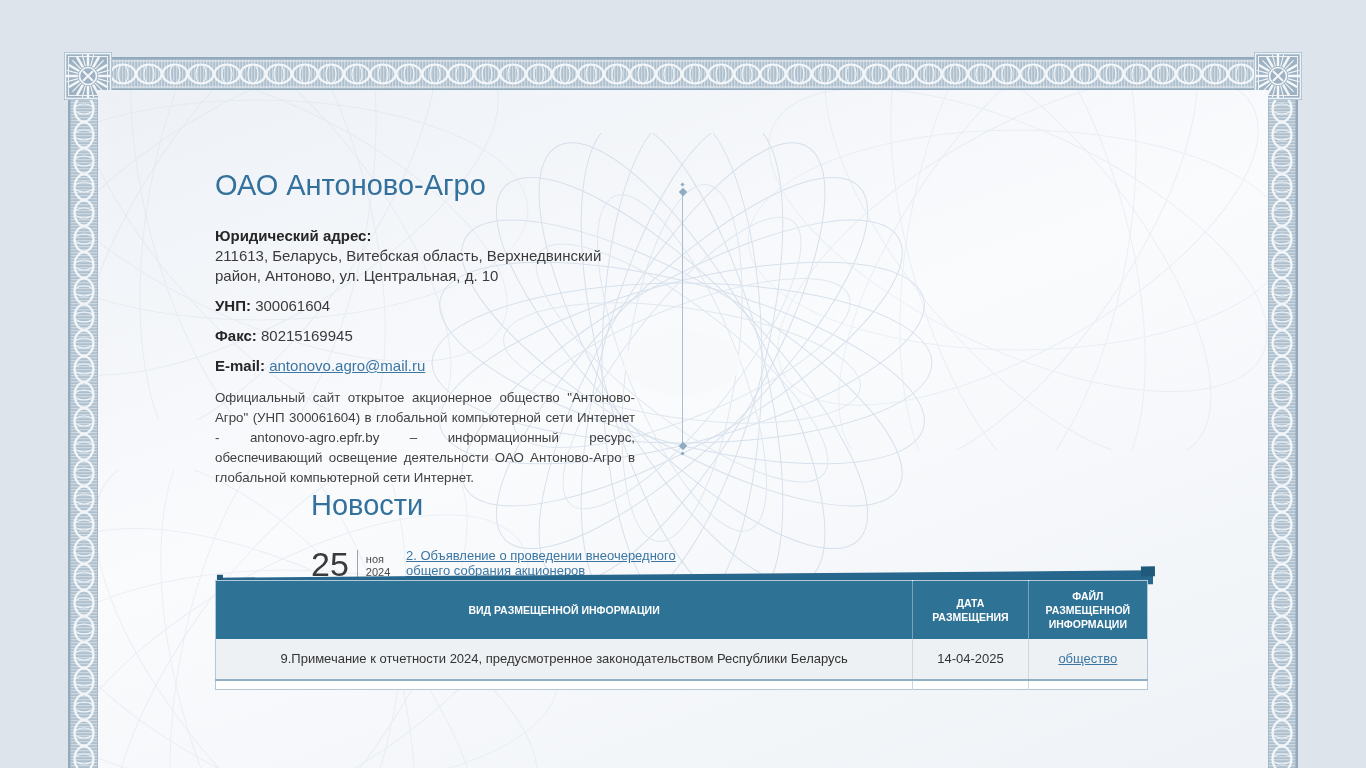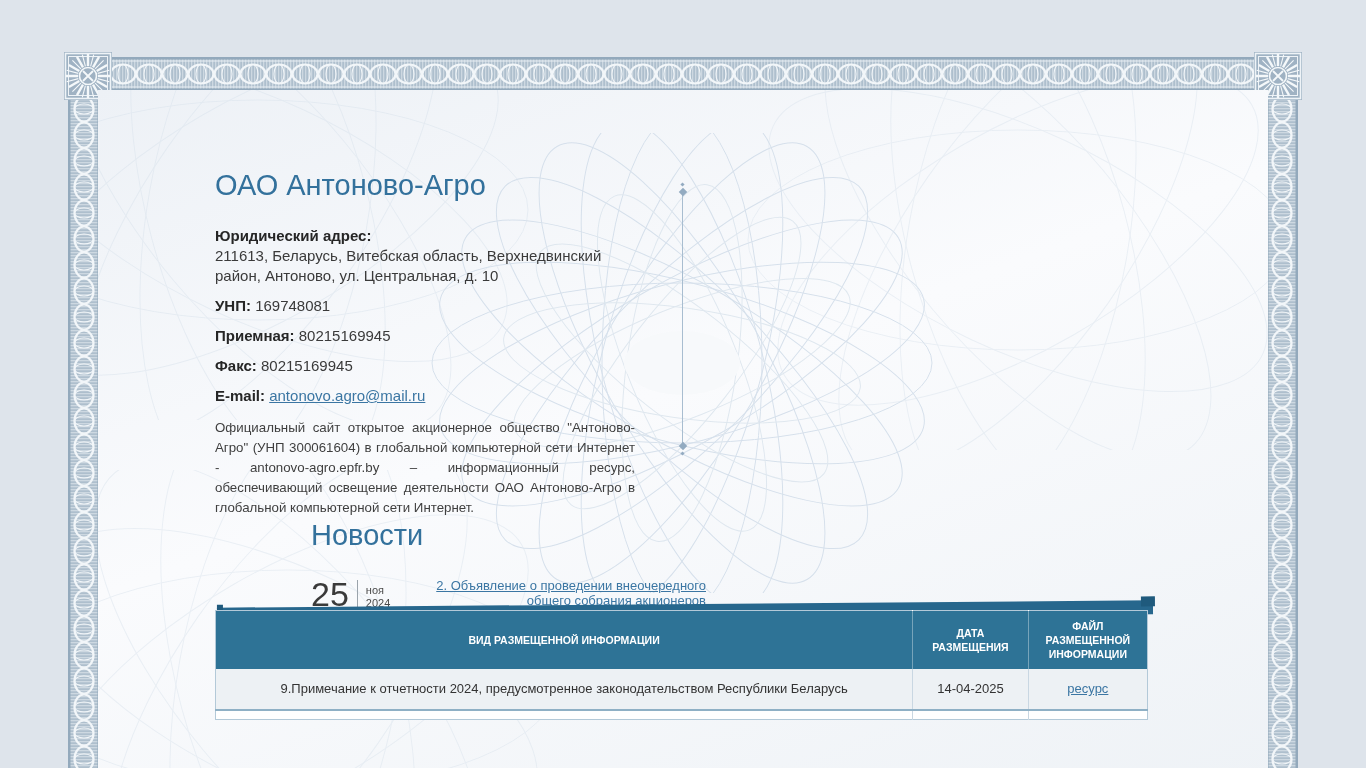--- a/index.html
+++ b/index.html
@@ -29,26 +29,26 @@
   .lnk{color:#3b76a3;text-decoration:underline;cursor:pointer;}
   .divider{position:absolute;left:467px;top:25px;height:252px;width:0;
     border-left:1px solid #a8bdd0;z-index:1;}
   .finial{position:absolute;width:6px;height:6px;background:#93abc1;
     transform:rotate(45deg);left:-3.5px;}
   .finial.t{top:-4px;}  .finial.b{bottom:-4px;}
   .finial2{position:absolute;width:3px;height:3px;background:#93abc1;
     transform:rotate(45deg);left:-2px;}
   .finial2.t{top:-10px;} .finial2.b{bottom:-10px;}
   .news-item{display:flex;margin-top:26px;}
-  .news-date{width:95px;flex:none;display:flex;align-items:flex-end;}
+  .news-date{width:95px;flex:none;display:flex;align-items:center;}
   .news-day{font-size:34px;line-height:32px;color:#3a3a3a;}
   .news-sep{width:1px;height:30px;background:#9aa3ab;margin:2px 8px 0 8px;}
   .news-my{font-size:11px;line-height:13px;color:#4a4a4a;padding-top:3px;}
   .news-my span{display:block;}
-  .news-link{font-size:13px;line-height:15px;display:inline-block;max-width:300px;text-align:right;}
+  .news-link{font-size:13px;line-height:15px;display:inline-block;max-width:300px;}
   .section-title{margin:40px 0 22px 0;}
   .table-wrap{position:relative;}
   .ribbon{position:absolute;top:-6px;left:2px;right:-5px;height:14px;
     background:#27678d;transform:rotate(-0.45deg);z-index:0;}
   .ribbon:before{content:"";position:absolute;left:0;top:-3px;width:6px;height:8px;background:#1f5a7d;}
   .ribbon:after{content:"";position:absolute;right:-2px;top:-4px;width:14px;height:10px;background:#1f5a7d;}
   table{position:relative;z-index:1;width:100%;border-collapse:collapse;
     border:1px solid #b3c9d8;background:#fff;}
   thead th{background:#2e7396;color:#fff;font-size:10.5px;font-weight:700;
     text-transform:uppercase;padding:8px 10px;line-height:14px;text-align:center;
@@ -227,27 +227,23 @@
           <h1>ОАО Антоново-Агро</h1>
 
 
           <p class="field">
             <span class="lbl">Юридический адрес:</span>
             <span>211613, Беларусь, Витебская область, Верхнедвинский район, Антоново, ул. Центральная, д. 10</span>
           </p>
 
           <p class="field">
             <span class="lbl-in">УНП:</span>
-            <span>169748081</span>
+            <span>300061604</span>
           </p>
 
-          <p class="field">
-            <span class="lbl-in">Приемная:</span>
-            <span>80215169945</span>
-          </p>
 
           <p class="field">
             <span class="lbl-in">Факс:</span>
             <span>80215169945</span>
           </p>
 
           <p class="field">
             <span class="lbl-in">E-mail:</span>
             <a class="lnk">antonovo.agro@mail.ru</a>
           </p>
@@ -293,21 +289,21 @@
               <th>ВИД РАЗМЕЩЕННОЙ ИНФОРМАЦИИ</th>
               <th>ДАТА РАЗМЕЩЕНИЯ</th>
               <th>ФАЙЛ РАЗМЕЩЕННОЙ ИНФОРМАЦИИ</th>
             </tr>
           </thead>
           <tbody>
             <tr>
               <td>9.Примечание к отчетности 2024, предусмотренное законодательством Республики Беларусь</td>
               <td>14-04-2025</td>
               <td>
-                <a class="lnk">ресурс</a>
+                <a class="lnk">общество</a>
               </td>
             </tr>
             <tr class="partial">
               <td></td>
               <td></td>
               <td></td>
             </tr>
           </tbody>
         </table>
       </div>

